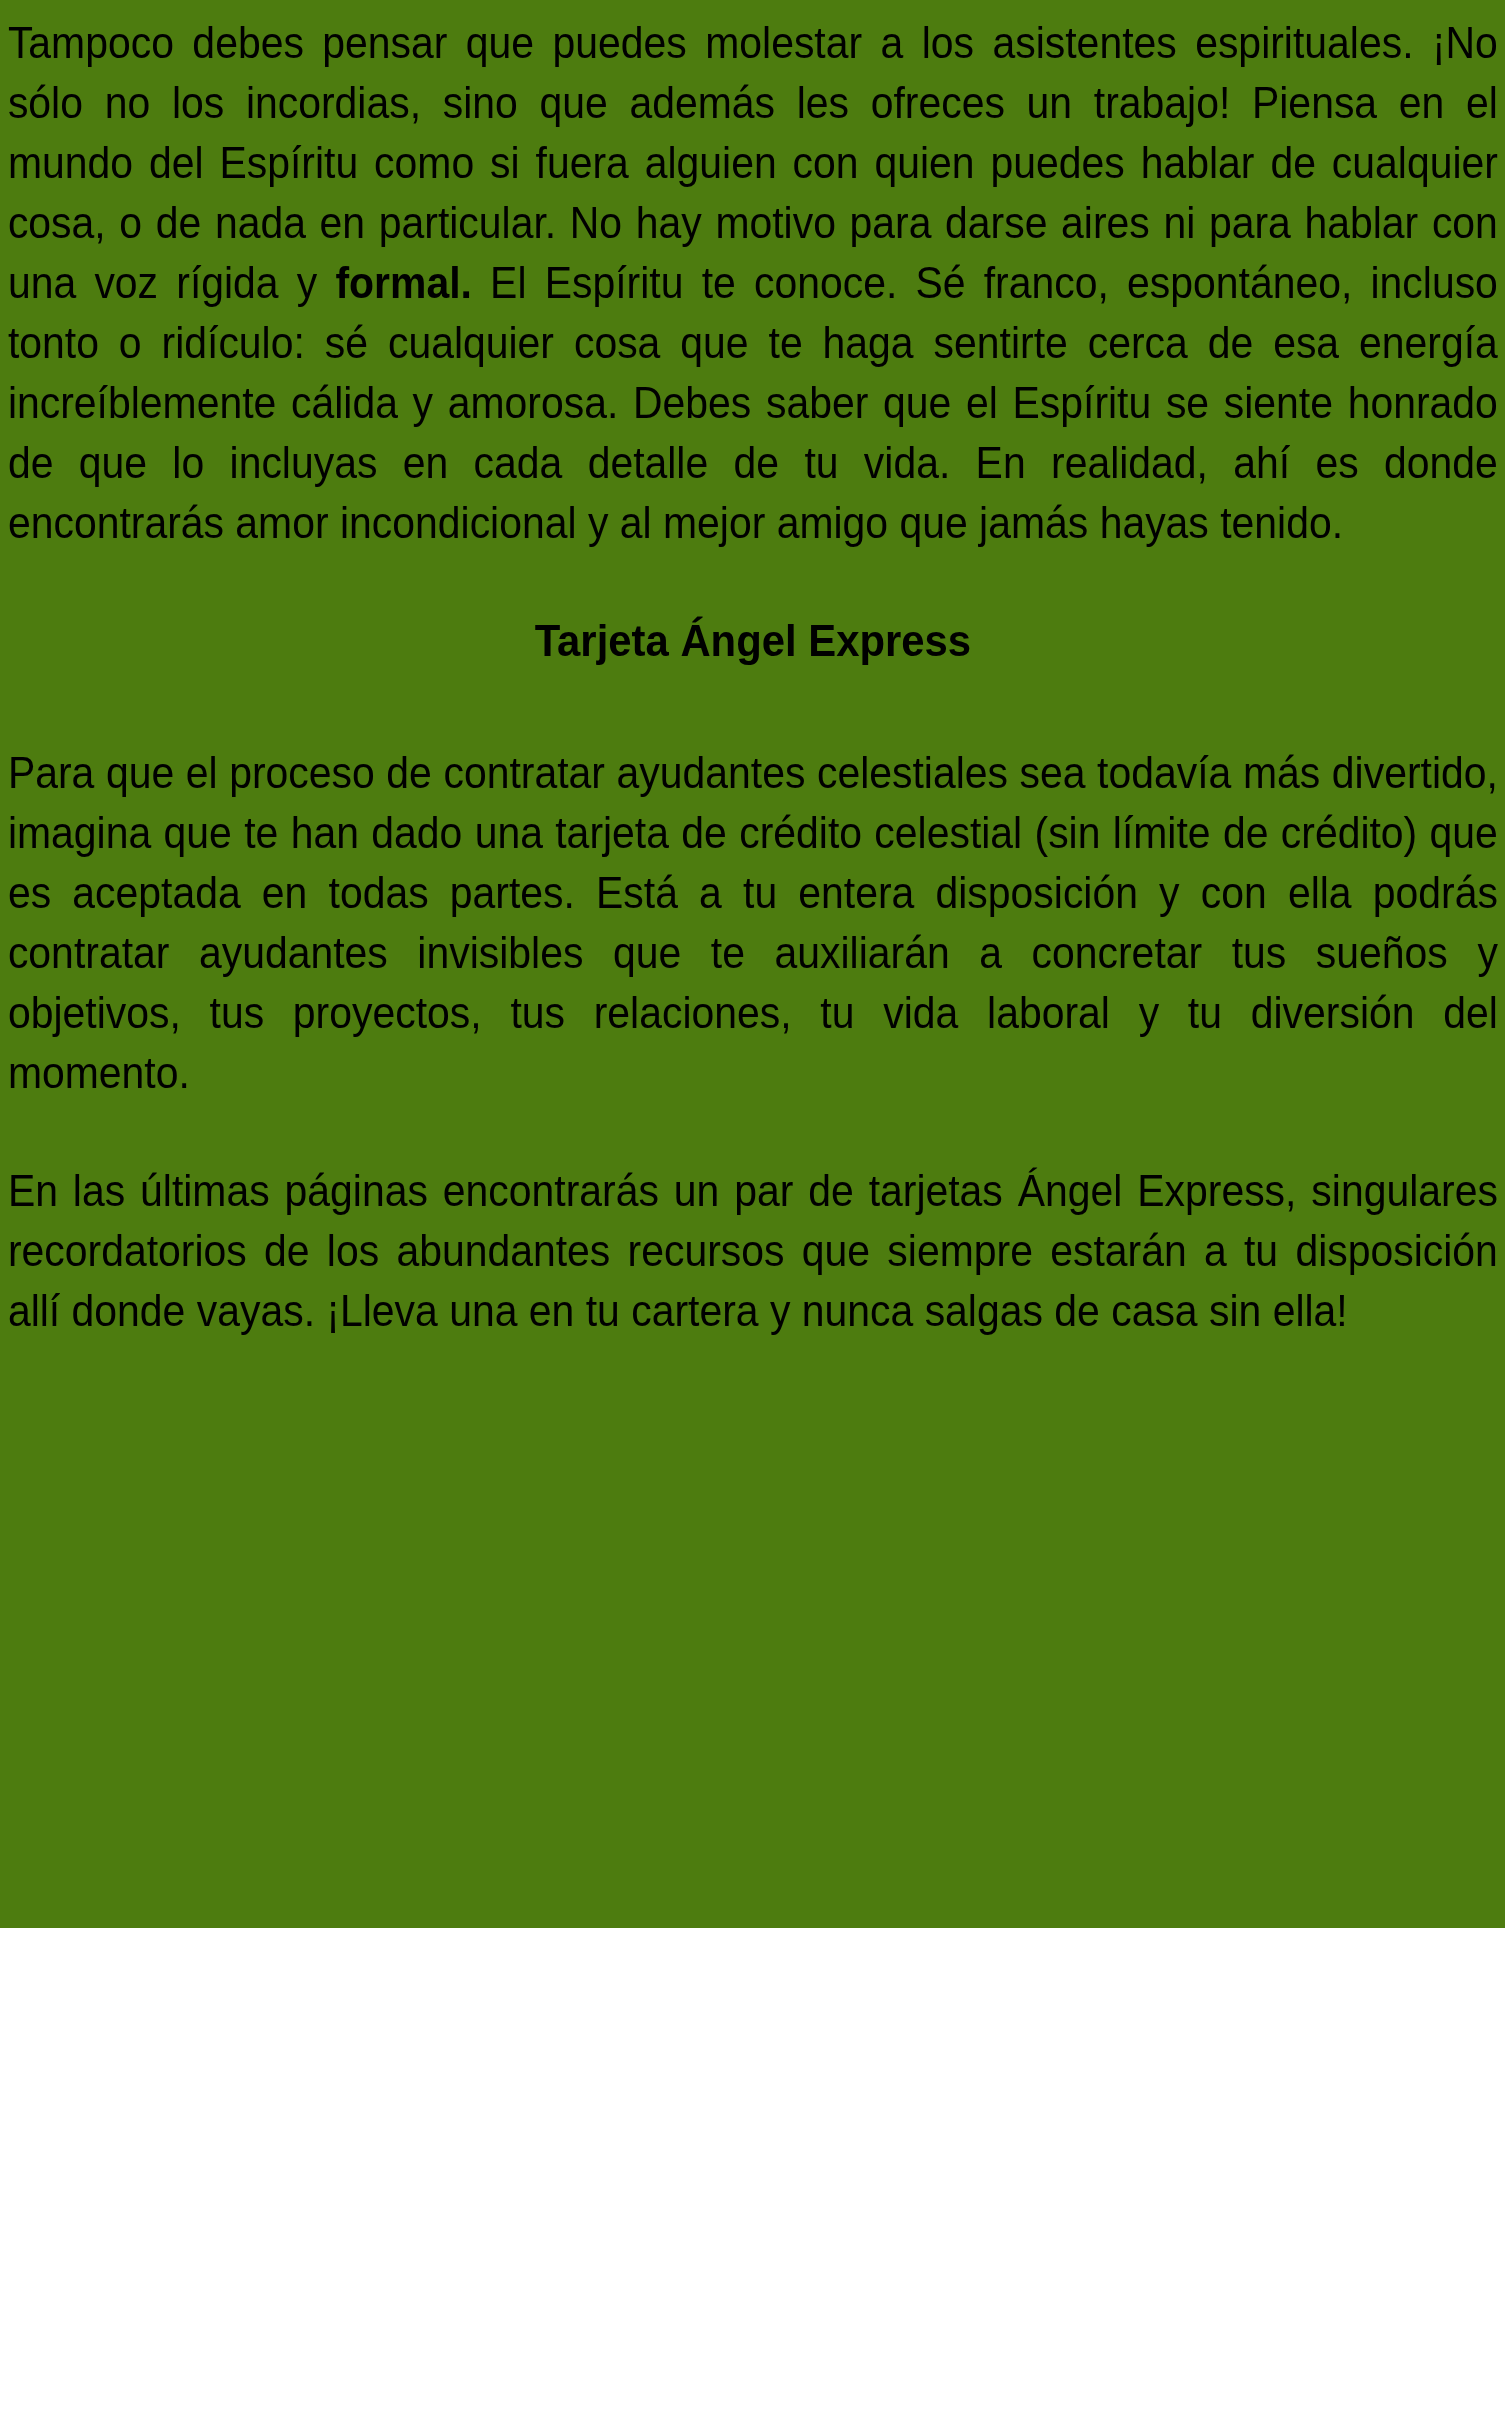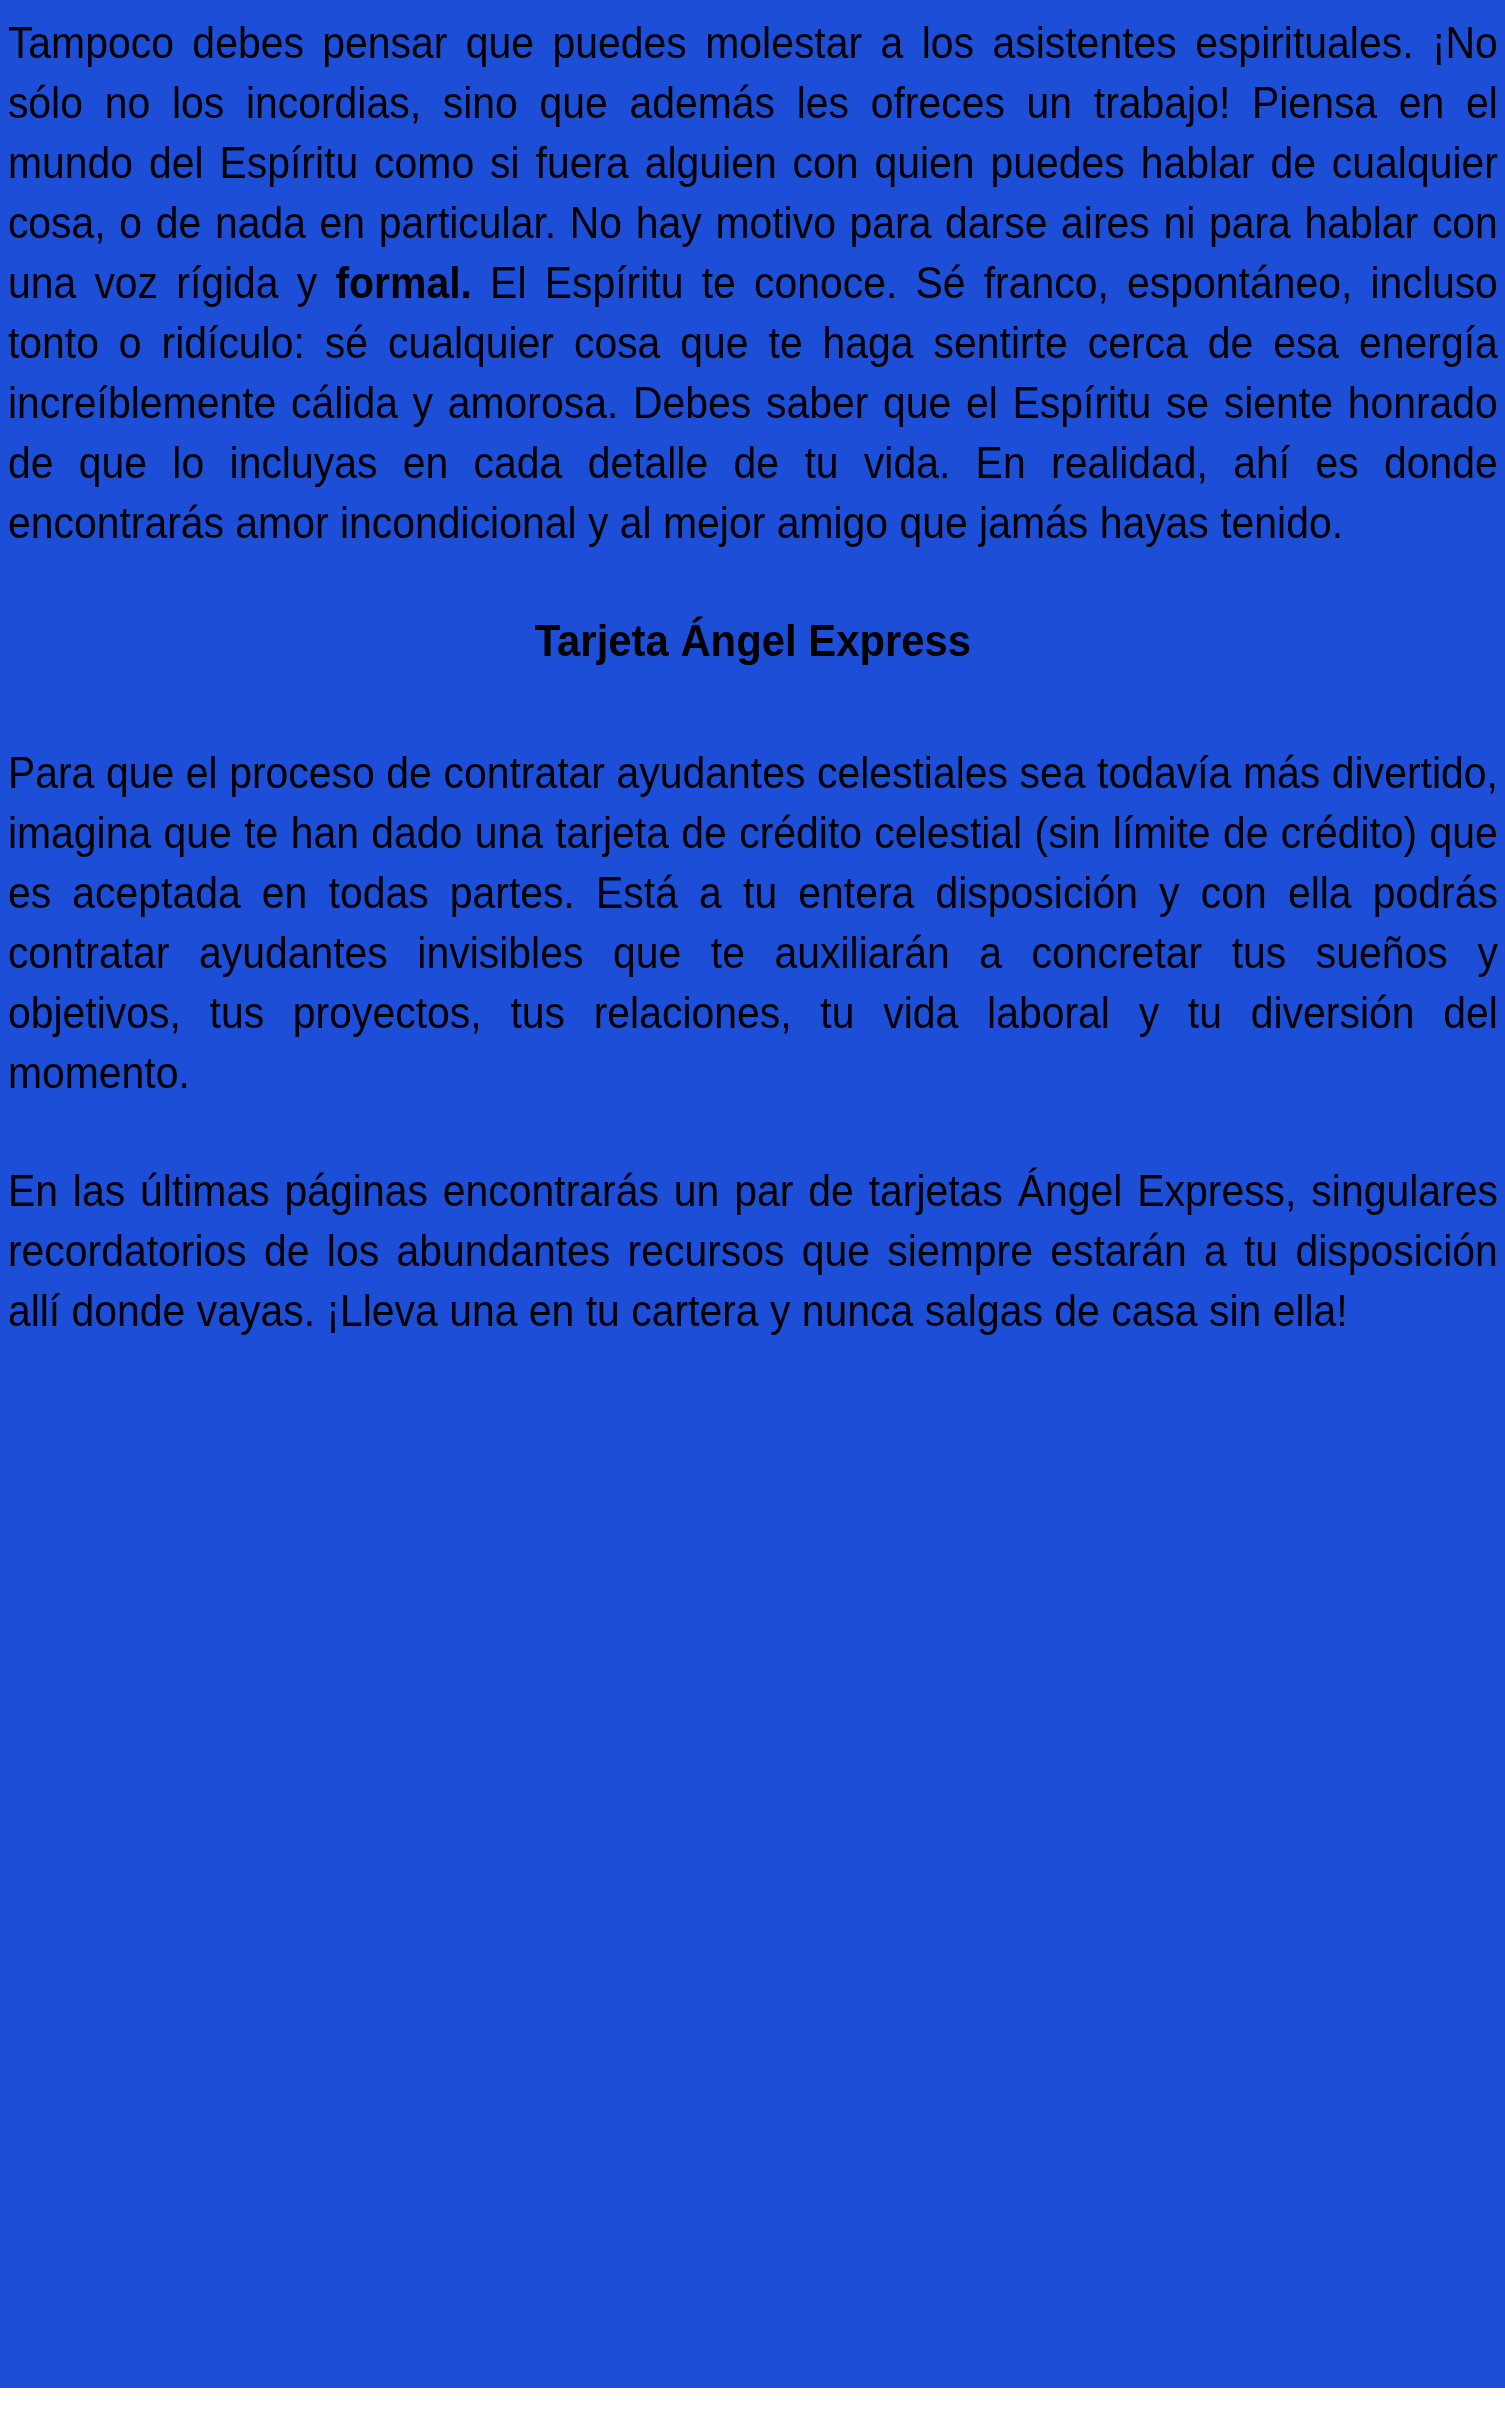--- a/index.html
+++ b/index.html
@@ -8,22 +8,22 @@
   }
   body {
     width: 1506px;
     height: 2410px;
     background: #ffffff;
     overflow: hidden;
   }
   .page {
     position: relative;
     width: 1506px;
-    height: 2388px;
-    background: #1d4ed8;
+    height: 1928px;
+    background: #4d7c0f;
   }
   
   .content {
     box-sizing: border-box;
     width: 1620px;
     padding: 13px 9.4px 0 8.5px;
     transform: scaleX(0.93);
     transform-origin: 0 0;
     font-family: "Liberation Sans", sans-serif;
     font-size: 44px;

